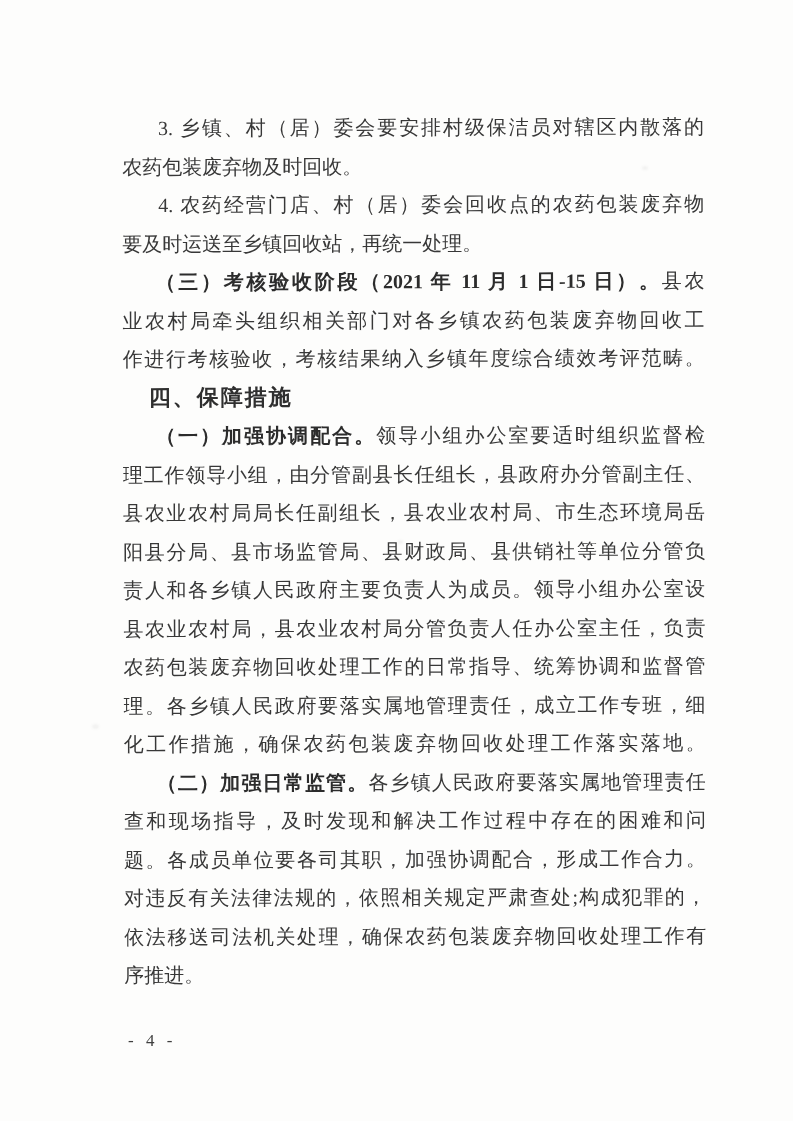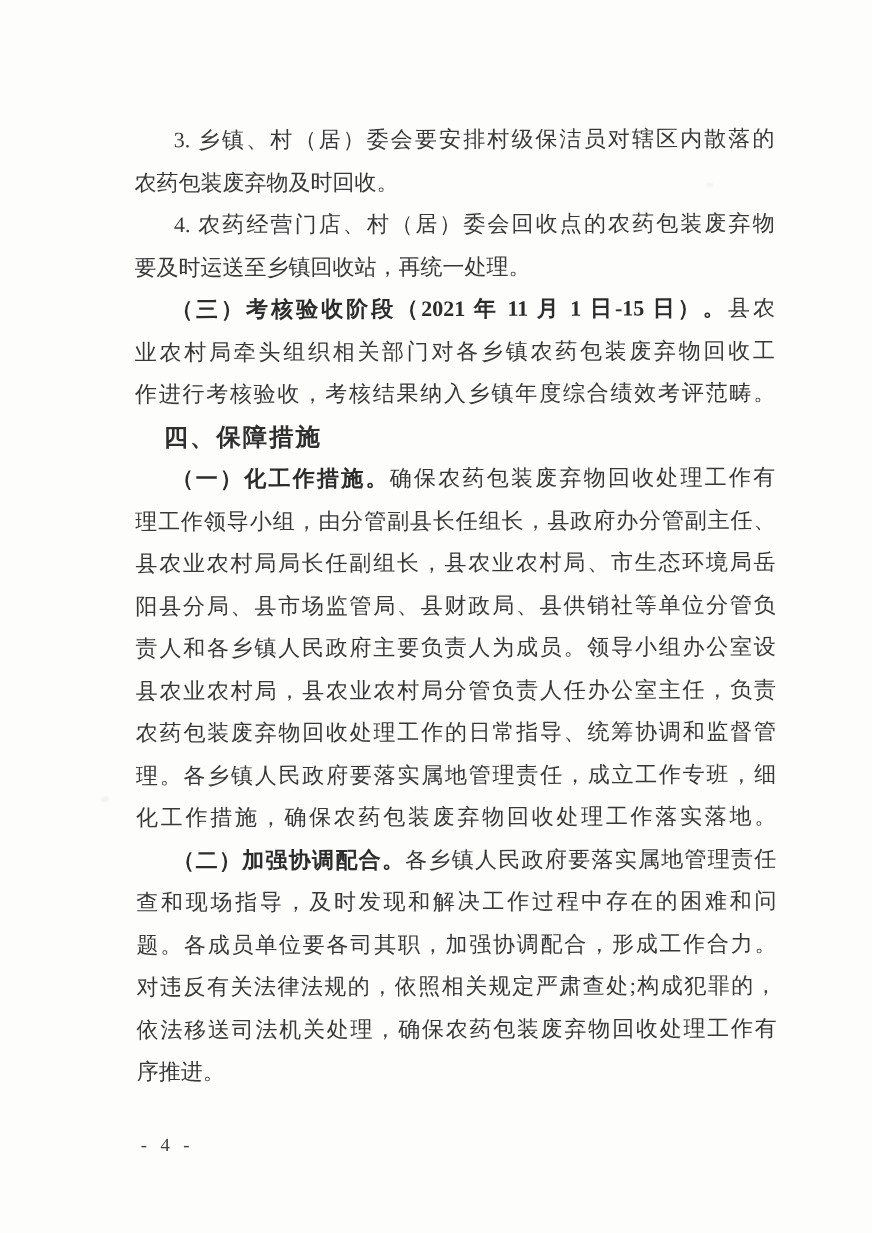--- a/index.html
+++ b/index.html
@@ -87,30 +87,30 @@
 
   <div class="doc">
     <div class="ln ind-num">3. 乡镇、村（居）委会要安排村级保洁员对辖区内散落的</div>
     <div class="ln end">农药包装废弃物及时回收。</div>
     <div class="ln ind-num">4. 农药经营门店、村（居）委会回收点的农药包装废弃物</div>
     <div class="ln end">要及时运送至乡镇回收站，再统一处理。</div>
     <div class="ln ind-par"><span class="lead">（三）考核验收阶段（2021 年 11 月 1 日-15 日）。</span><span>县农</span></div>
     <div class="ln">业农村局牵头组织相关部门对各乡镇农药包装废弃物回收工</div>
     <div class="ln">作进行考核验收，考核结果纳入乡镇年度综合绩效考评范畴。</div>
     <div class="ln sec">四、保障措施</div>
-    <div class="ln ind-par"><span class="lead">（一）化工作措施。</span><span>确保农药包装废弃物回收处理工作有</span></div>
+    <div class="ln ind-par"><span class="lead">（一）加强协调配合。</span><span>领导小组办公室要适时组织监督检</span></div>
     <div class="ln">理工作领导小组，由分管副县长任组长，县政府办分管副主任、</div>
     <div class="ln">县农业农村局局长任副组长，县农业农村局、市生态环境局岳</div>
     <div class="ln">阳县分局、县市场监管局、县财政局、县供销社等单位分管负</div>
     <div class="ln">责人和各乡镇人民政府主要负责人为成员。领导小组办公室设</div>
     <div class="ln">县农业农村局，县农业农村局分管负责人任办公室主任，负责</div>
     <div class="ln">农药包装废弃物回收处理工作的日常指导、统筹协调和监督管</div>
     <div class="ln">理。各乡镇人民政府要落实属地管理责任，成立工作专班，细</div>
     <div class="ln">化工作措施，确保农药包装废弃物回收处理工作落实落地。</div>
-    <div class="ln ind-par"><span class="lead">（二）加强协调配合。</span><span>各乡镇人民政府要落实属地管理责任</span></div>
+    <div class="ln ind-par"><span class="lead">（二）加强日常监管。</span><span>各乡镇人民政府要落实属地管理责任</span></div>
     <div class="ln">查和现场指导，及时发现和解决工作过程中存在的困难和问</div>
     <div class="ln">题。各成员单位要各司其职，加强协调配合，形成工作合力。</div>
     <div class="ln">对违反有关法律法规的，依照相关规定严肃查处;构成犯罪的，</div>
     <div class="ln">依法移送司法机关处理，确保农药包装废弃物回收处理工作有</div>
     <div class="ln end">序推进。</div>
   </div>
 
   <div class="footer">- 4 -</div>
 </div>
 

